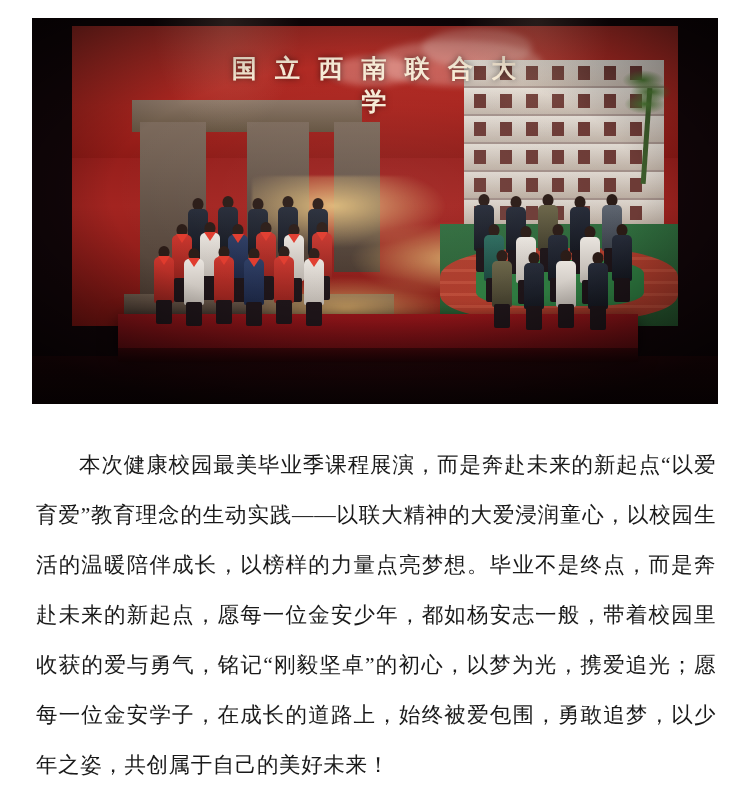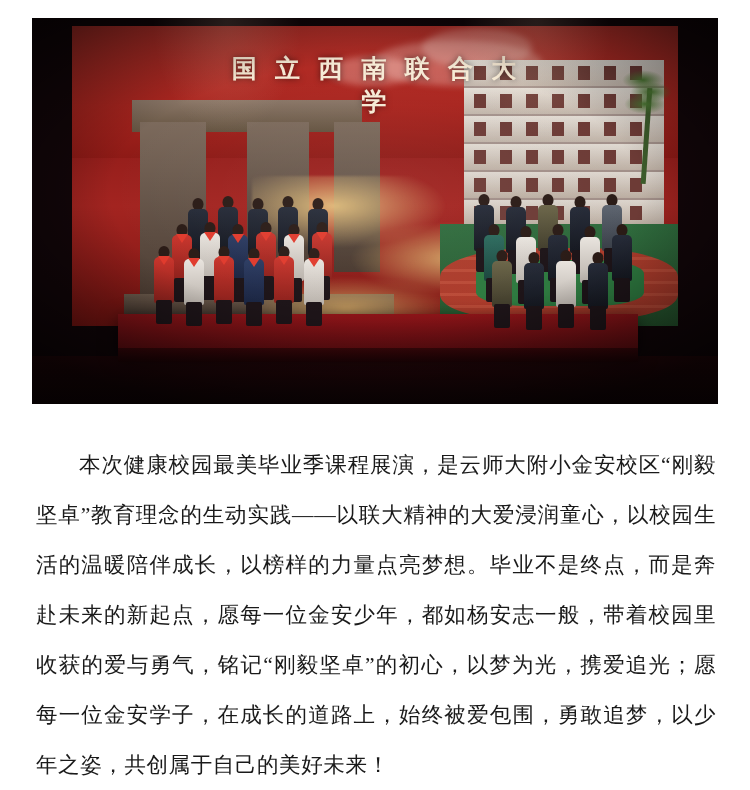--- a/index.html
+++ b/index.html
@@ -537,15 +537,15 @@
             <div class="legs"></div>
           </div>
       </div>
 
       <div class="spot" style="left:120px; top:0;"></div>
       <div class="spot" style="left:430px; top:0;"></div>
       <div class="vignette"></div>
     </div>
   </div>
 
-  <p class="caption">本次健康校园最美毕业季课程展演，是云师大附小金安校区“刚毅坚卓”教育理念的生动实践——以联大精神的大爱浸润童心，以校园生活的温暖陪伴成长，以榜样的力量点亮梦想。毕业不是终点，而是奔赴未来的新起点，愿每一位金安少年，都如杨安志一般，带着校园里收获的爱与勇气，铭记“刚毅坚卓”的初心，以梦为光，携爱追光；愿每一位金安学子，在成长的道路上，始终被爱包围，勇敢追梦，以少年之姿，共创属于自己的美好未来！</p>
+  <p class="caption">本次健康校园最美毕业季课程展演，而是奔赴未来的新起点“以爱育爱”教育理念的生动实践——以联大精神的大爱浸润童心，以校园生活的温暖陪伴成长，以榜样的力量点亮梦想。毕业不是终点，而是奔赴未来的新起点，愿每一位金安少年，都如杨安志一般，带着校园里收获的爱与勇气，铭记“刚毅坚卓”的初心，以梦为光，携爱追光；愿每一位金安学子，在成长的道路上，始终被爱包围，勇敢追梦，以少年之姿，共创属于自己的美好未来！</p>
 
 </div>
 
 </body></html>

